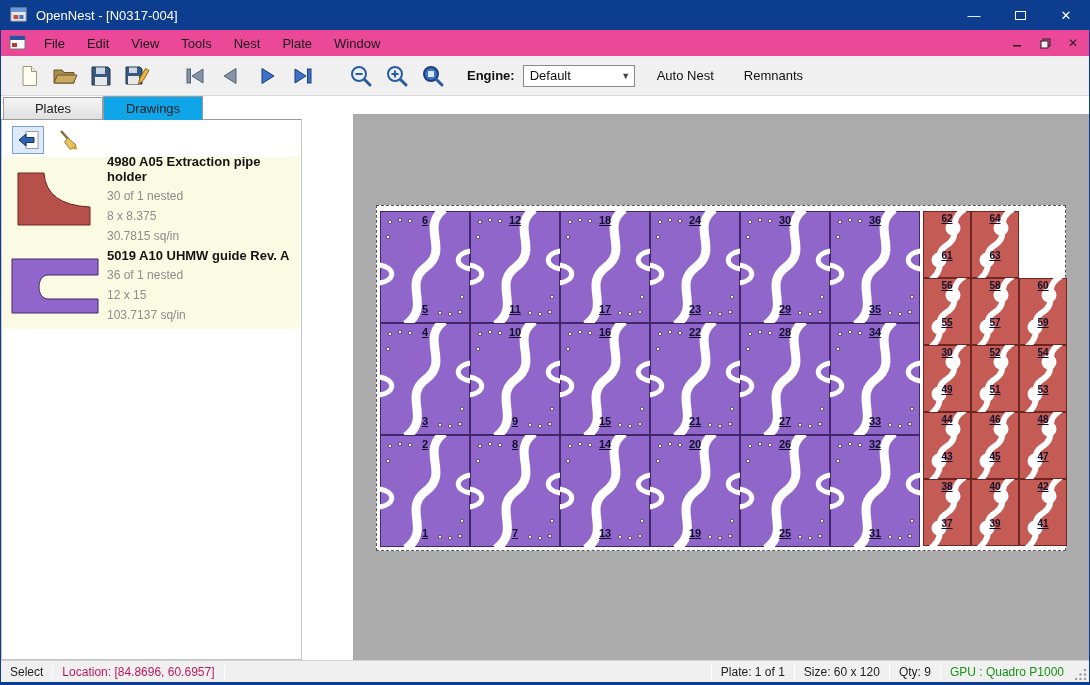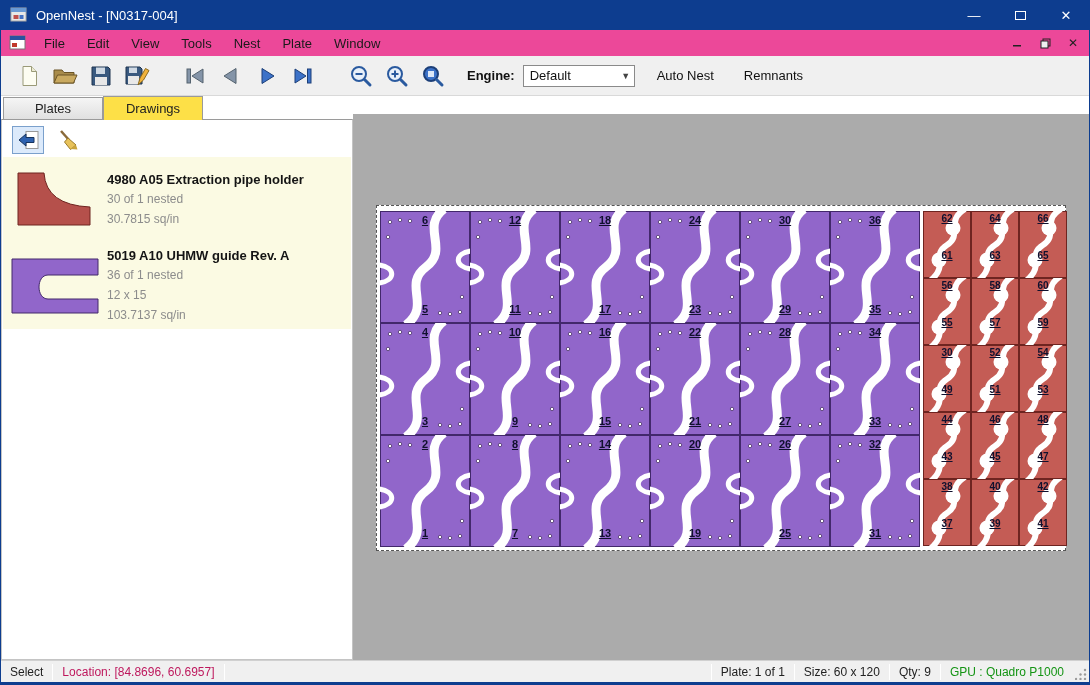--- a/index.html
+++ b/index.html
@@ -26,24 +26,24 @@
   .toolbar { position:absolute; left:0; top:56px; width:100%; height:40px; background:#f0f0f0; border-bottom:1px solid #d9d9d9; display:flex; align-items:center; padding-left:10px; }
   .tbtn { width:36px; height:32px; display:flex; align-items:center; justify-content:center; }
   .tgap { width:22px; }
   .engine-label { margin-left:16px; font-size:13px; font-weight:bold; color:#111; }
   .combo { margin-left:8px; width:112px; height:22px; background:#fff; border:1px solid #8a8a8a; display:flex; align-items:center; }
   .combo-text { flex:1; padding-left:6px; font-size:13px; color:#111; }
   .combo-arrow { width:16px; text-align:center; font-size:9px; color:#444; }
   .flatbtn { margin-left:14px; padding:5px 8px; font-size:13px; color:#111; }
 
   
-  .left-panel { position:absolute; left:0; top:96px; width:352px; height:564px; background:#fff; }
+  .left-panel { position:absolute; left:0; top:96px; width:301px; height:564px; background:#fff; }
   .tabstrip { position:absolute; left:0; top:0; width:100%; height:23px; background:#fff; }
   .tab { position:absolute; top:1px; height:22px; width:100px; display:flex; align-items:center; justify-content:center; font-size:13px; color:#222; border:1px solid #9a9a9a; border-bottom:none; background:linear-gradient(#f5f5f5,#e0e0e0); }
-  .tab.active { top:0; height:24px; background:#fde047; z-index:3; }
+  .tab.active { top:0; height:24px; background:#0ea5e9; z-index:3; }
   .panel-body { position:absolute; left:0; top:23px; right:0; bottom:0; background:#fff; border:1px solid #c4c4c4; border-top:1px solid #9a9a9a; }
   .panel-toolbar { position:absolute; left:10px; top:6px; display:flex; gap:8px; }
   .pt-btn { width:32px; height:28px; display:flex; align-items:center; justify-content:center; background:transparent; border:1px solid transparent; }
   .pt-btn.active { border:1px solid #7aa0cc; background:#dceafb; }
   .ditem { position:absolute; left:1px; right:1px; height:86px; background:#fbfae3; display:flex; align-items:center; }
   .ditem1 { top:37px; } .ditem2 { top:123px; }
   .dthumb { width:104px; display:flex; justify-content:center; align-items:center; }
   .dtext { flex:1; }
   .dtitle { font-weight:bold; font-size:13px; color:#141414; margin-bottom:2px; }
   .dsub { font-size:12px; color:#8c8c8c; line-height:20px; }
@@ -233,20 +233,21 @@
 
       <div class="ditem ditem1">
         <span class="dthumb">
           <svg width="78" height="58" viewBox="0 0 78 58">
               <path d="M2,2 H28 Q30,34 74,36 V54 H2 Z" fill="#b5504b" stroke="#6e2420"></path>
             </svg>
         </span>
         <span class="dtext">
           <div class="dtitle">4980 A05 Extraction pipe holder</div>
           <div class="dsub">30 of 1 nested</div>
+          <div class="dsub">8 x 8.375</div>
           <div class="dsub">30.7815 sq/in</div>
         </span>
       </div>
 
       <div class="ditem ditem2">
         <span class="dthumb">
           <svg width="90" height="62" viewBox="0 0 90 62">
               <path d="M2,4 H88 V20 H38 C26,20 26,44 38,44 H88 V58 H2 Z" fill="#9166ca" stroke="#42286b"></path>
             </svg>
         </span>
@@ -635,30 +636,20 @@
         </div>
         <div class="rtile" style="left: 594px; top: 5px;">
           <svg viewBox="0 0 48 67" width="48" height="67">
             <rect x="0.5" y="0.5" width="47" height="66" fill="#c45c55" stroke="#6e2420" stroke-width="1"></rect>
             <path d="M42,-2 C22,10 40,24 24,34 C8,44 26,54 8,69" stroke="#fff" stroke-width="6" fill="none"></path>
             <circle cx="30" cy="17" r="7.5" fill="#fff"></circle>
             <circle cx="16" cy="49" r="7.5" fill="#fff"></circle>
           </svg>
           <div class="pn pn-rt">64</div>
           <div class="pn pn-rb">63</div>
-        </div>
-        <div class="rtile" style="left: 642px; top: 5px;">
-          <svg viewBox="0 0 48 67" width="48" height="67">
-            <rect x="0.5" y="0.5" width="47" height="66" fill="#c45c55" stroke="#6e2420" stroke-width="1"></rect>
-            <path d="M42,-2 C22,10 40,24 24,34 C8,44 26,54 8,69" stroke="#fff" stroke-width="6" fill="none"></path>
-            <circle cx="30" cy="17" r="7.5" fill="#fff"></circle>
-            <circle cx="16" cy="49" r="7.5" fill="#fff"></circle>
-          </svg>
-          <div class="pn pn-rt">66</div>
-          <div class="pn pn-rb">65</div>
         </div>
         <div class="rtile" style="left: 546px; top: 72px;">
           <svg viewBox="0 0 48 67" width="48" height="67">
             <rect x="0.5" y="0.5" width="47" height="66" fill="#c45c55" stroke="#6e2420" stroke-width="1"></rect>
             <path d="M42,-2 C22,10 40,24 24,34 C8,44 26,54 8,69" stroke="#fff" stroke-width="6" fill="none"></path>
             <circle cx="30" cy="17" r="7.5" fill="#fff"></circle>
             <circle cx="16" cy="49" r="7.5" fill="#fff"></circle>
           </svg>
           <div class="pn pn-rt">56</div>
           <div class="pn pn-rb">55</div>

